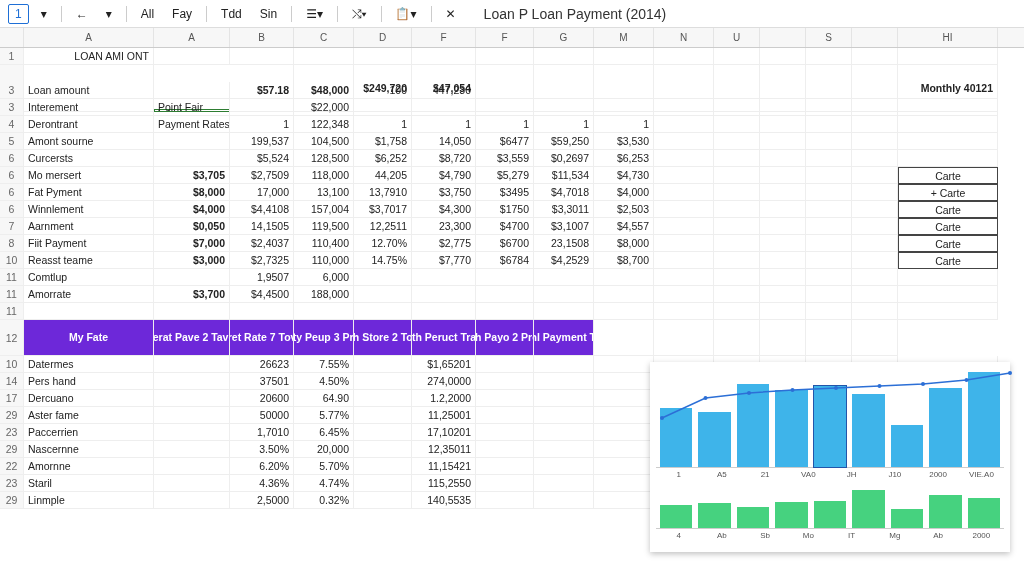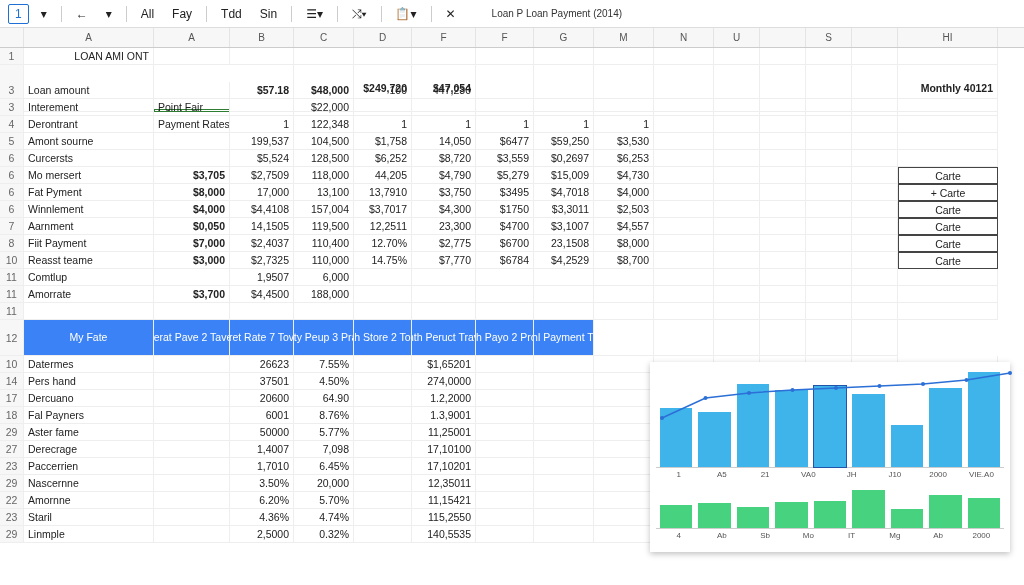--- a/index.html
+++ b/index.html
@@ -2,36 +2,36 @@
 <html><head>
 <meta charset="utf-8">
 <style>
 * { margin: 0; padding: 0; box-sizing: border-box; }
 body { font-family: "Segoe UI", Arial, sans-serif; font-size: 11px; color: #222; background: #fff; width: 1024px; height: 585px; overflow: hidden; position: relative; }
 
 
 .toolbar { display: flex; align-items: center; gap: 6px; padding: 4px 8px; height: 28px; border-bottom: 1px solid #ddd; font-size: 12px; }
 .toolbar .btn { padding: 2px 6px; cursor: pointer; border-radius: 2px; }
 .toolbar .sep { width: 1px; height: 16px; background: #ccc; margin: 0 2px; }
-.tab-title { margin-left: 24px; font-size: 10px; color: #333; }
+.tab-title { margin-left: 16px; font-size: 14px; color: #333; }
 
 
 .sheet { position: absolute; top: 28px; left: 0; right: 0; bottom: 0; overflow: hidden; }
 .colhdrs { display: grid; grid-template-columns: 24px 130px 76px 64px 60px 58px 64px 58px 60px 60px 60px 46px 46px 46px 46px 100px; height: 20px; border-bottom: 1px solid #ccc; background: #f7f7f7; font-size: 10px; color: #555; }
 .colhdrs div { border-right: 1px solid #e4e4e4; display: flex; align-items: center; justify-content: center; }
 
 
 .rows { position: absolute; top: 20px; left: 0; right: 0; bottom: 0; }
 .row { display: grid; grid-template-columns: 24px 130px 76px 64px 60px 58px 64px 58px 60px 60px 60px 46px 46px 46px 46px 100px; height: 17px; }
 .row > div { border-right: 1px solid #eee; border-bottom: 1px solid #eee; padding: 1px 4px; white-space: nowrap; overflow: hidden; font-size: 10.5px; display: flex; align-items: center; }
 .rowhdr { background: #f7f7f7; color: #666; justify-content: center; font-size: 10px; }
 .right { justify-content: flex-end; }
 .bold { font-weight: 600; }
 .active { outline: 1.5px solid #2e7d32; outline-offset: -1.5px; margin-top: 44px; }
-.band { background: #3b82f6; color: #fff; font-size: 9px; line-height: 1.05; display: flex; flex-direction: column; justify-content: center; }
+.band { background: #6d28d9; color: #fff; font-size: 9px; line-height: 1.05; display: flex; flex-direction: column; justify-content: center; font-weight: bold; }
 .band.h2 { height: 36px; }
 
 .carte { border: 1px solid #444 !important; justify-content: center; font-size: 10.5px; }
 
 
 .chart { position: absolute; right: 14px; top: 362px; width: 360px; height: 190px; background: #fff; box-shadow: 0 2px 6px rgba(0,0,0,0.25); padding: 6px; }
 .bars { position: relative; height: 100px; border-bottom: 1px solid #ccc; display: flex; align-items: flex-end; gap: 6px; padding: 0 4px; }
 .bars .bar { flex: 1; background: #3eb4ea; }
 .bars.small { height: 44px; margin-top: 6px; }
 .bars.small .bar { background: #46d27f; }
@@ -225,21 +225,21 @@
 
     <div class="row">
         <div class="rowhdr">6</div>
         <div>Mo mersert</div>
         <div class="right bold">$3,705</div>
         <div class="right">$2,7509</div>
         <div class="right">118,000</div>
         <div class="right">44,205</div>
         <div class="right">$4,790</div>
         <div class="right">$5,279</div>
-        <div class="right">$15,009</div>
+        <div class="right">$11,534</div>
         <div class="right">$4,730</div>
         <div></div>
         <div></div>
         <div></div>
         <div></div>
         <div></div>
         <div class="carte">Carte</div>
       </div>
 
     <div class="row">
@@ -460,63 +460,27 @@
         <div></div>
         <div></div>
         <div></div>
         <div></div>
         <div></div>
         <div></div>
         <div></div>
         <div></div>
       </div>
     <div class="row">
-        <div class="rowhdr">18</div>
-        <div>Fal Payners</div>
-        <div></div>
-        <div class="right">6001</div>
-        <div class="right">8.76%</div>
-        <div></div>
-        <div class="right">1.3,9001</div>
-        <div></div>
-        <div></div>
-        <div></div>
-        <div></div>
-        <div></div>
-        <div></div>
-        <div></div>
-        <div></div>
-        <div></div>
-      </div>
-    <div class="row">
         <div class="rowhdr">29</div>
         <div>Aster fame</div>
         <div></div>
         <div class="right">50000</div>
         <div class="right">5.77%</div>
         <div></div>
         <div class="right">11,25001</div>
-        <div></div>
-        <div></div>
-        <div></div>
-        <div></div>
-        <div></div>
-        <div></div>
-        <div></div>
-        <div></div>
-        <div></div>
-      </div>
-    <div class="row">
-        <div class="rowhdr">27</div>
-        <div>Derecrage</div>
-        <div></div>
-        <div class="right">1,4007</div>
-        <div class="right">7,098</div>
-        <div></div>
-        <div class="right">17,10100</div>
         <div></div>
         <div></div>
         <div></div>
         <div></div>
         <div></div>
         <div></div>
         <div></div>
         <div></div>
         <div></div>
       </div>

